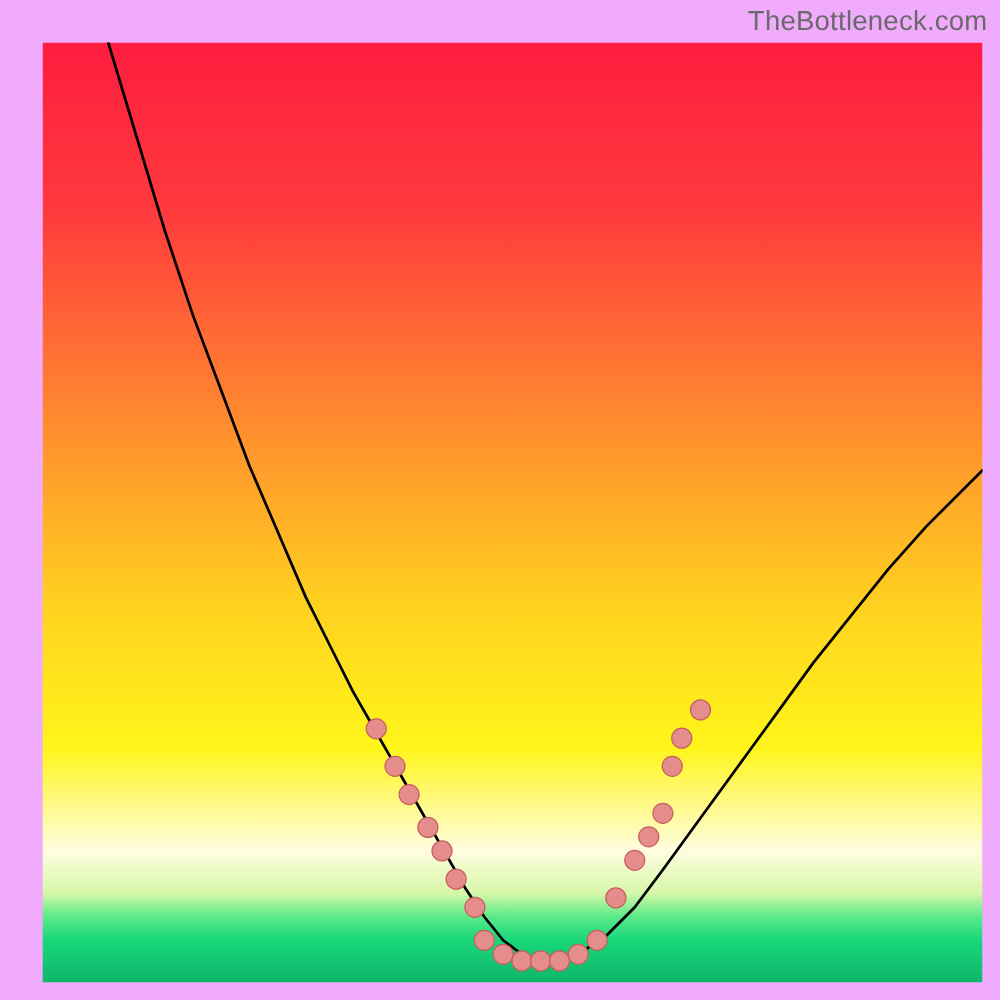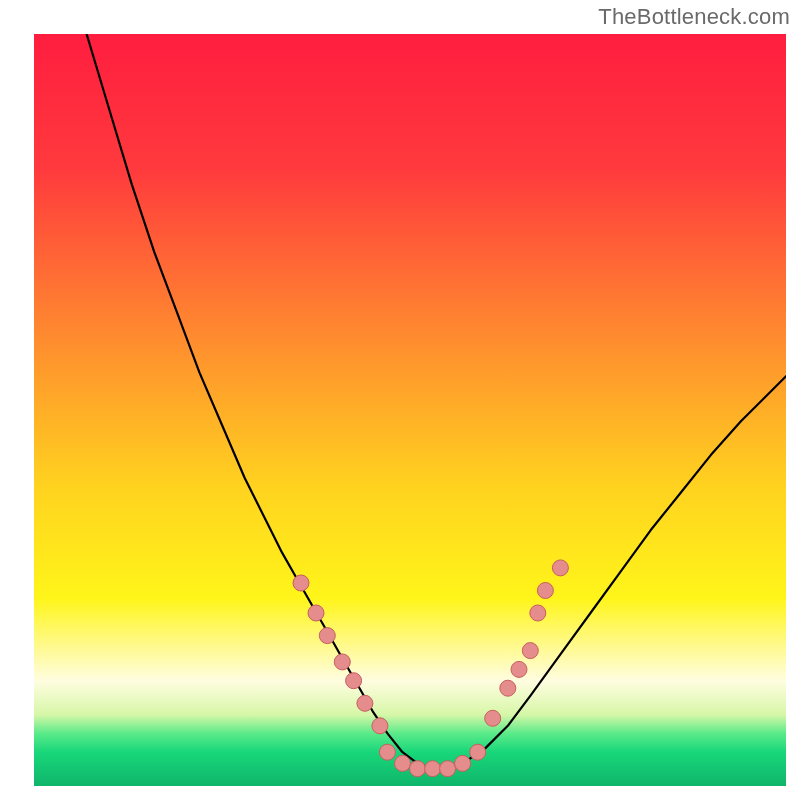--- a/index.html
+++ b/index.html
@@ -10,21 +10,21 @@
     background: #000;
     overflow: hidden;
     font-family: Arial, Helvetica, sans-serif;
   }
   .frame {
     position: absolute;
     left: 0;
     top: 0;
     width: 800px;
     height: 800px;
-    background: #ffffff;
+    background: #f0abfc;
   }
   .watermark {
     position: absolute;
     top: 4px;
     right: 10px;
     color: #6a6a6a;
     font-size: 22px;
     font-weight: 500;
     letter-spacing: 0.2px;
     font-family: Arial, Helvetica, sans-serif;

